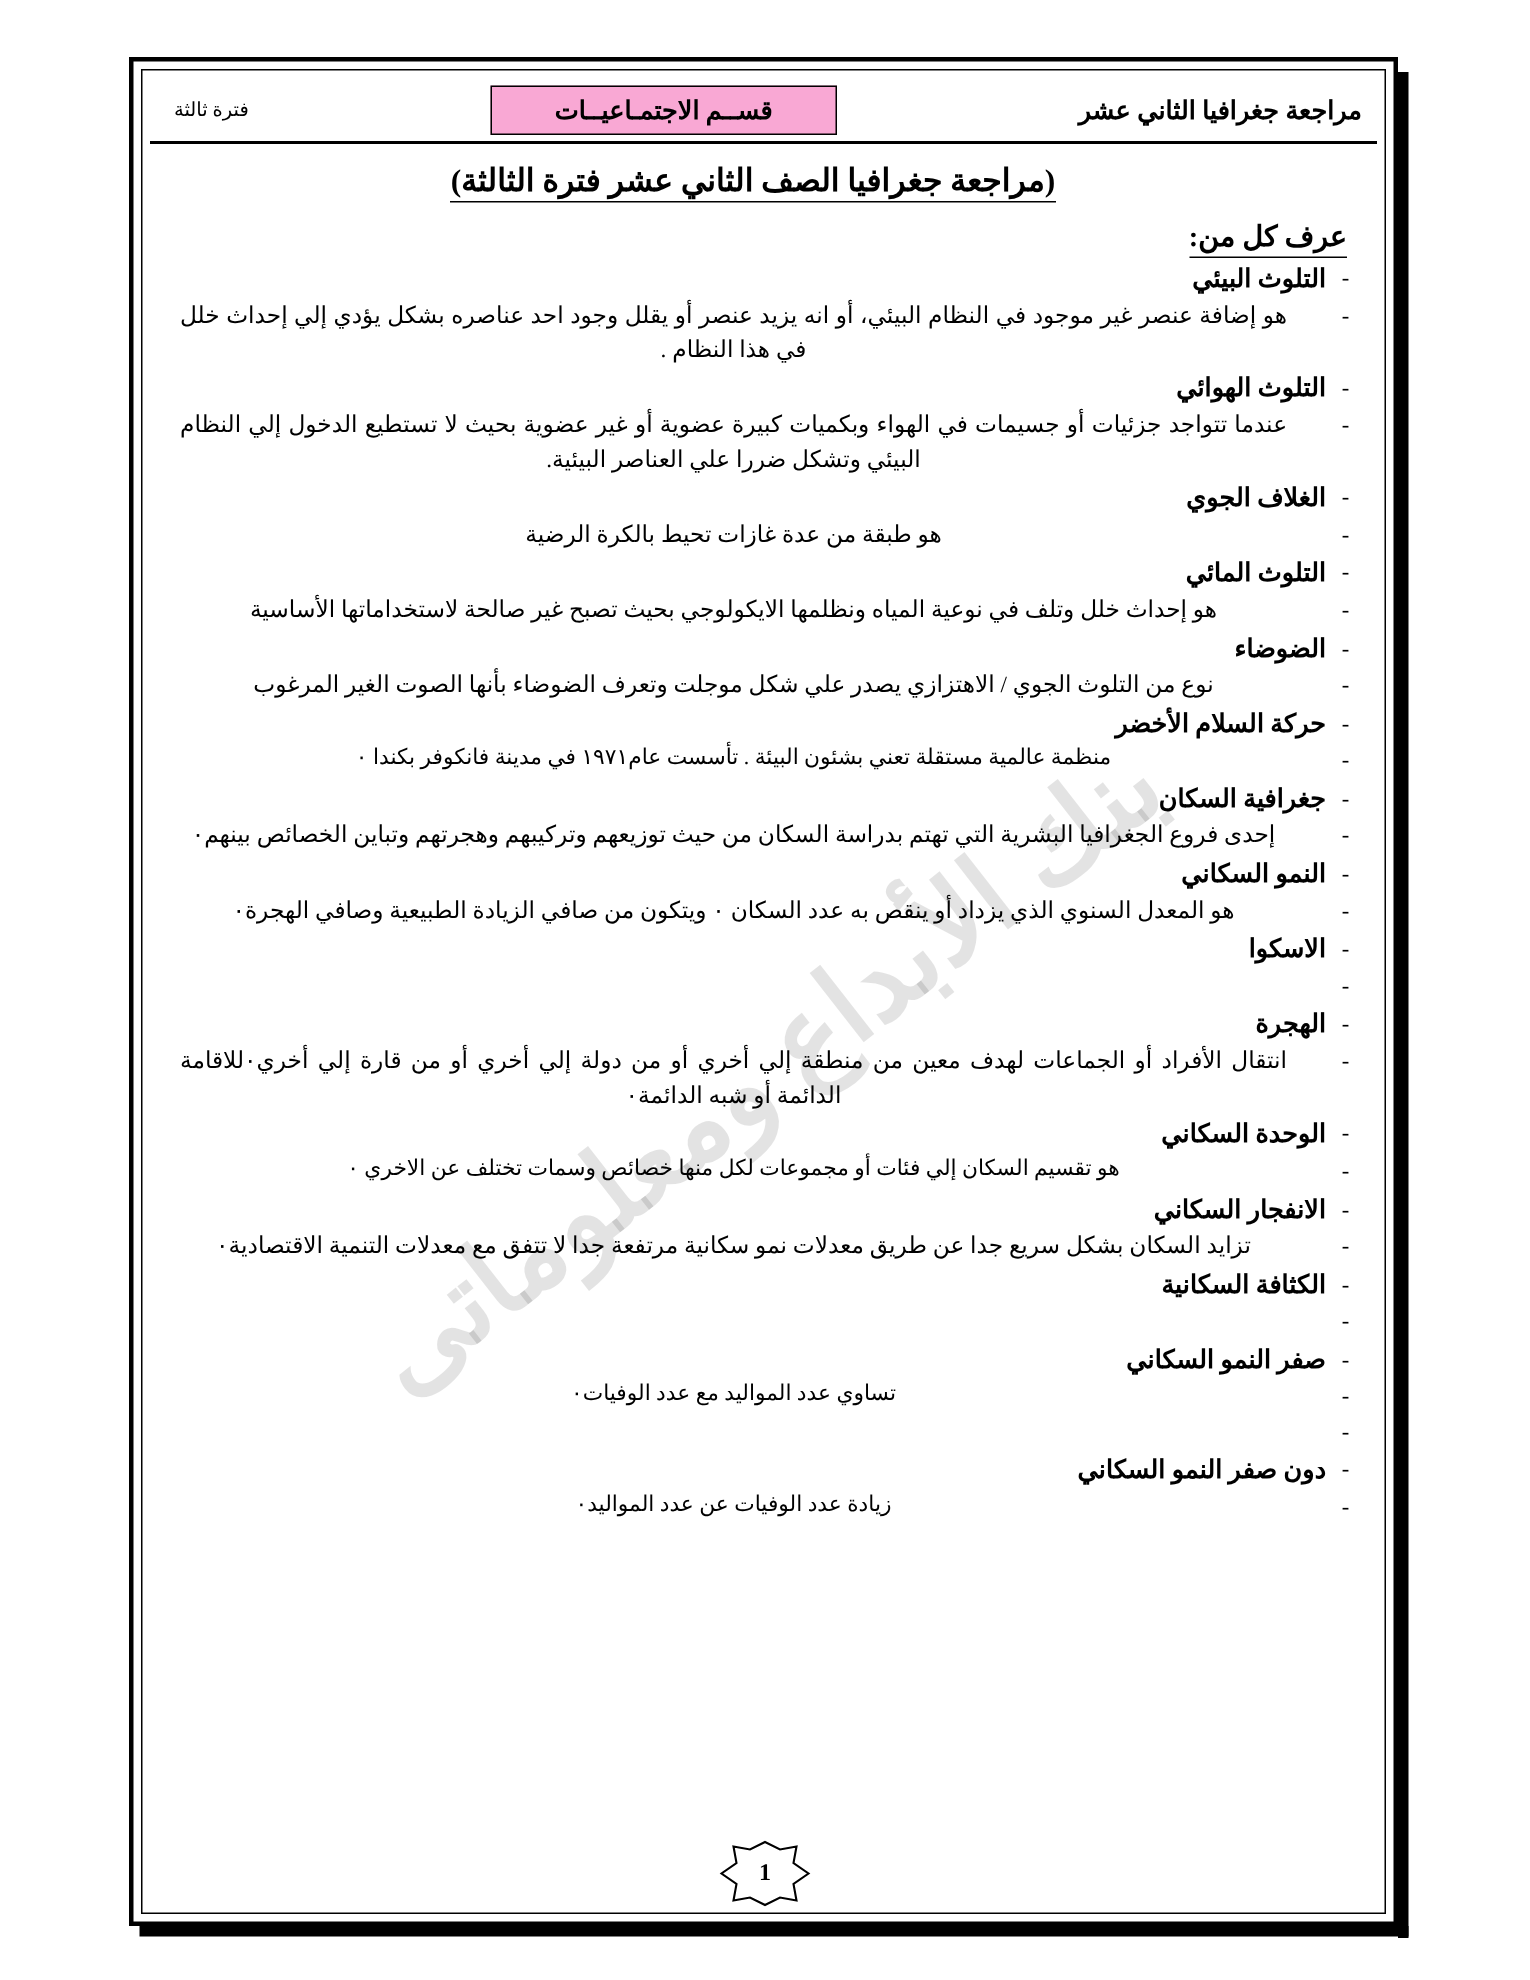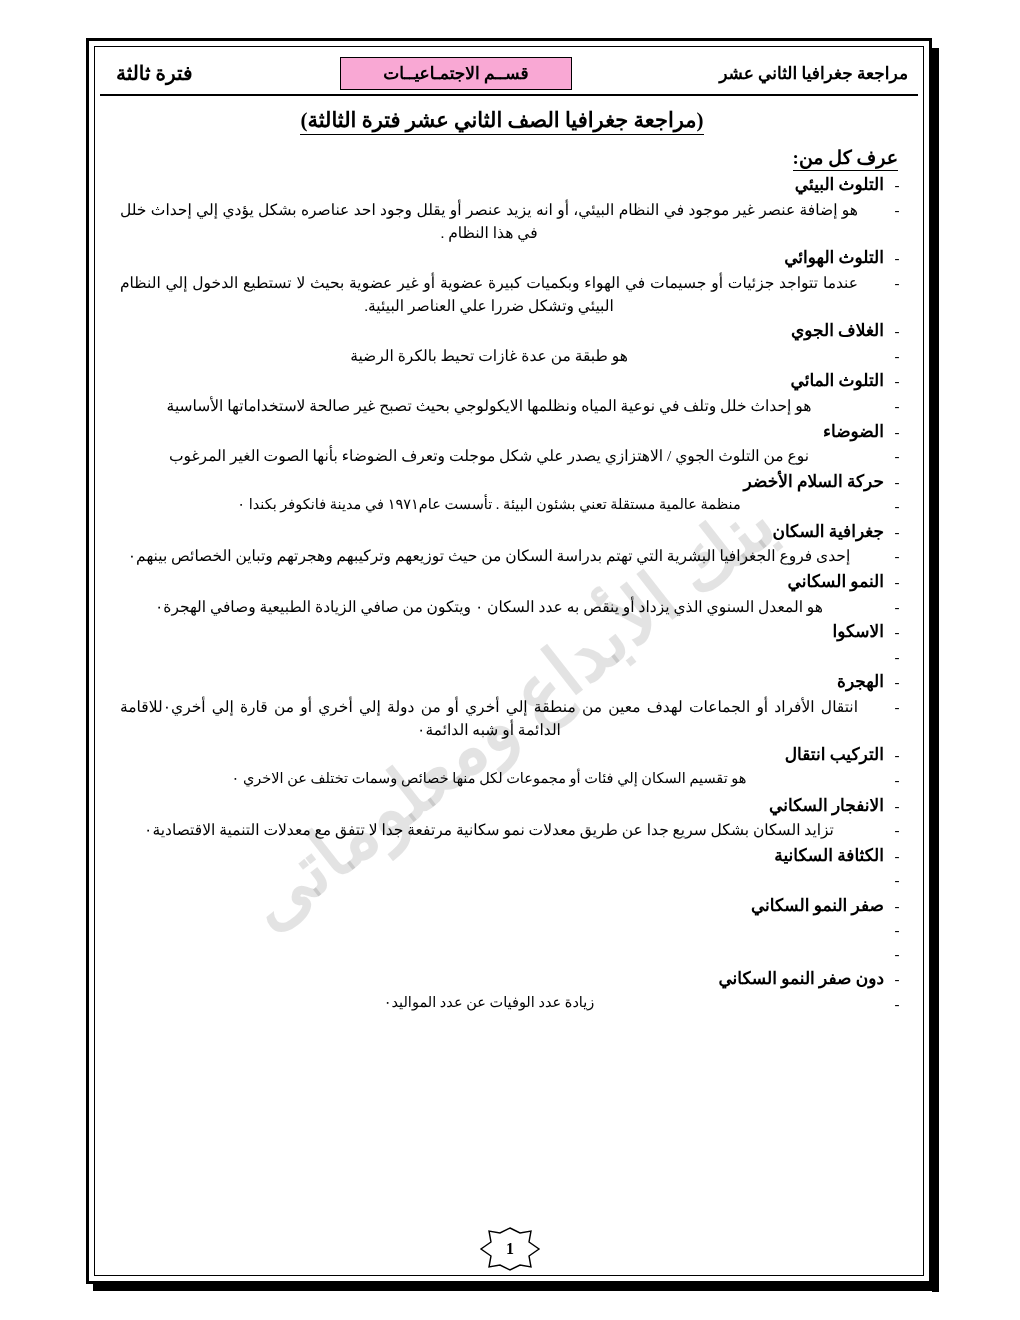--- a/index.html
+++ b/index.html
@@ -72,22 +72,22 @@
     border-bottom: 2px solid #000;
     box-sizing: border-box;
   }
   .header-right {
     font-size: 17px;
     font-weight: bold;
     padding-right: 10px;
     white-space: nowrap;
   }
   .header-left {
-    font-size: 20px;
-    font-weight: bold;
+    font-size: 13px;
+    font-weight: normal;
     padding-left: 16px;
     white-space: nowrap;
   }
   .header-center {
     border: 1.5px solid #000;
     padding: 5px 42px;
     font-size: 17px;
     font-weight: bold;
     letter-spacing: 1px;
     background: #f9a8d4;
@@ -347,21 +347,21 @@
         </div>
         <div class="term-row">
           <span class="dash">-</span>
           <span class="term-def">انتقال الأفراد أو الجماعات لهدف معين من منطقة إلي أخري أو من دولة إلي أخري أو من قارة إلي أخري٠للاقامة الدائمة أو شبه الدائمة٠</span>
         </div>
       </li>
 
       <li class="term-block">
         <div class="term-row">
           <span class="dash">-</span>
-          <span class="term-name">التركيب انتقال</span>
+          <span class="term-name">الوحدة السكاني</span>
         </div>
         <div class="term-row">
           <span class="dash">-</span>
           <span class="term-def small">هو تقسيم السكان إلي فئات أو مجموعات لكل منها خصائص وسمات تختلف عن الاخري ٠</span>
         </div>
       </li>
 
       <li class="term-block">
         <div class="term-row">
           <span class="dash">-</span>
@@ -383,20 +383,21 @@
         </div>
       </li>
 
       <li class="term-block">
         <div class="term-row">
           <span class="dash">-</span>
           <span class="term-name">صفر النمو السكاني</span>
         </div>
         <div class="term-row">
           <span class="dash">-</span>
+          <span class="term-def small">تساوي عدد المواليد مع عدد الوفيات٠</span>
         </div>
         <div class="term-row empty-row">
           <span class="dash">-</span>
           <span class="term-def"></span>
         </div>
       </li>
 
       <li class="term-block">
         <div class="term-row">
           <span class="dash">-</span>

